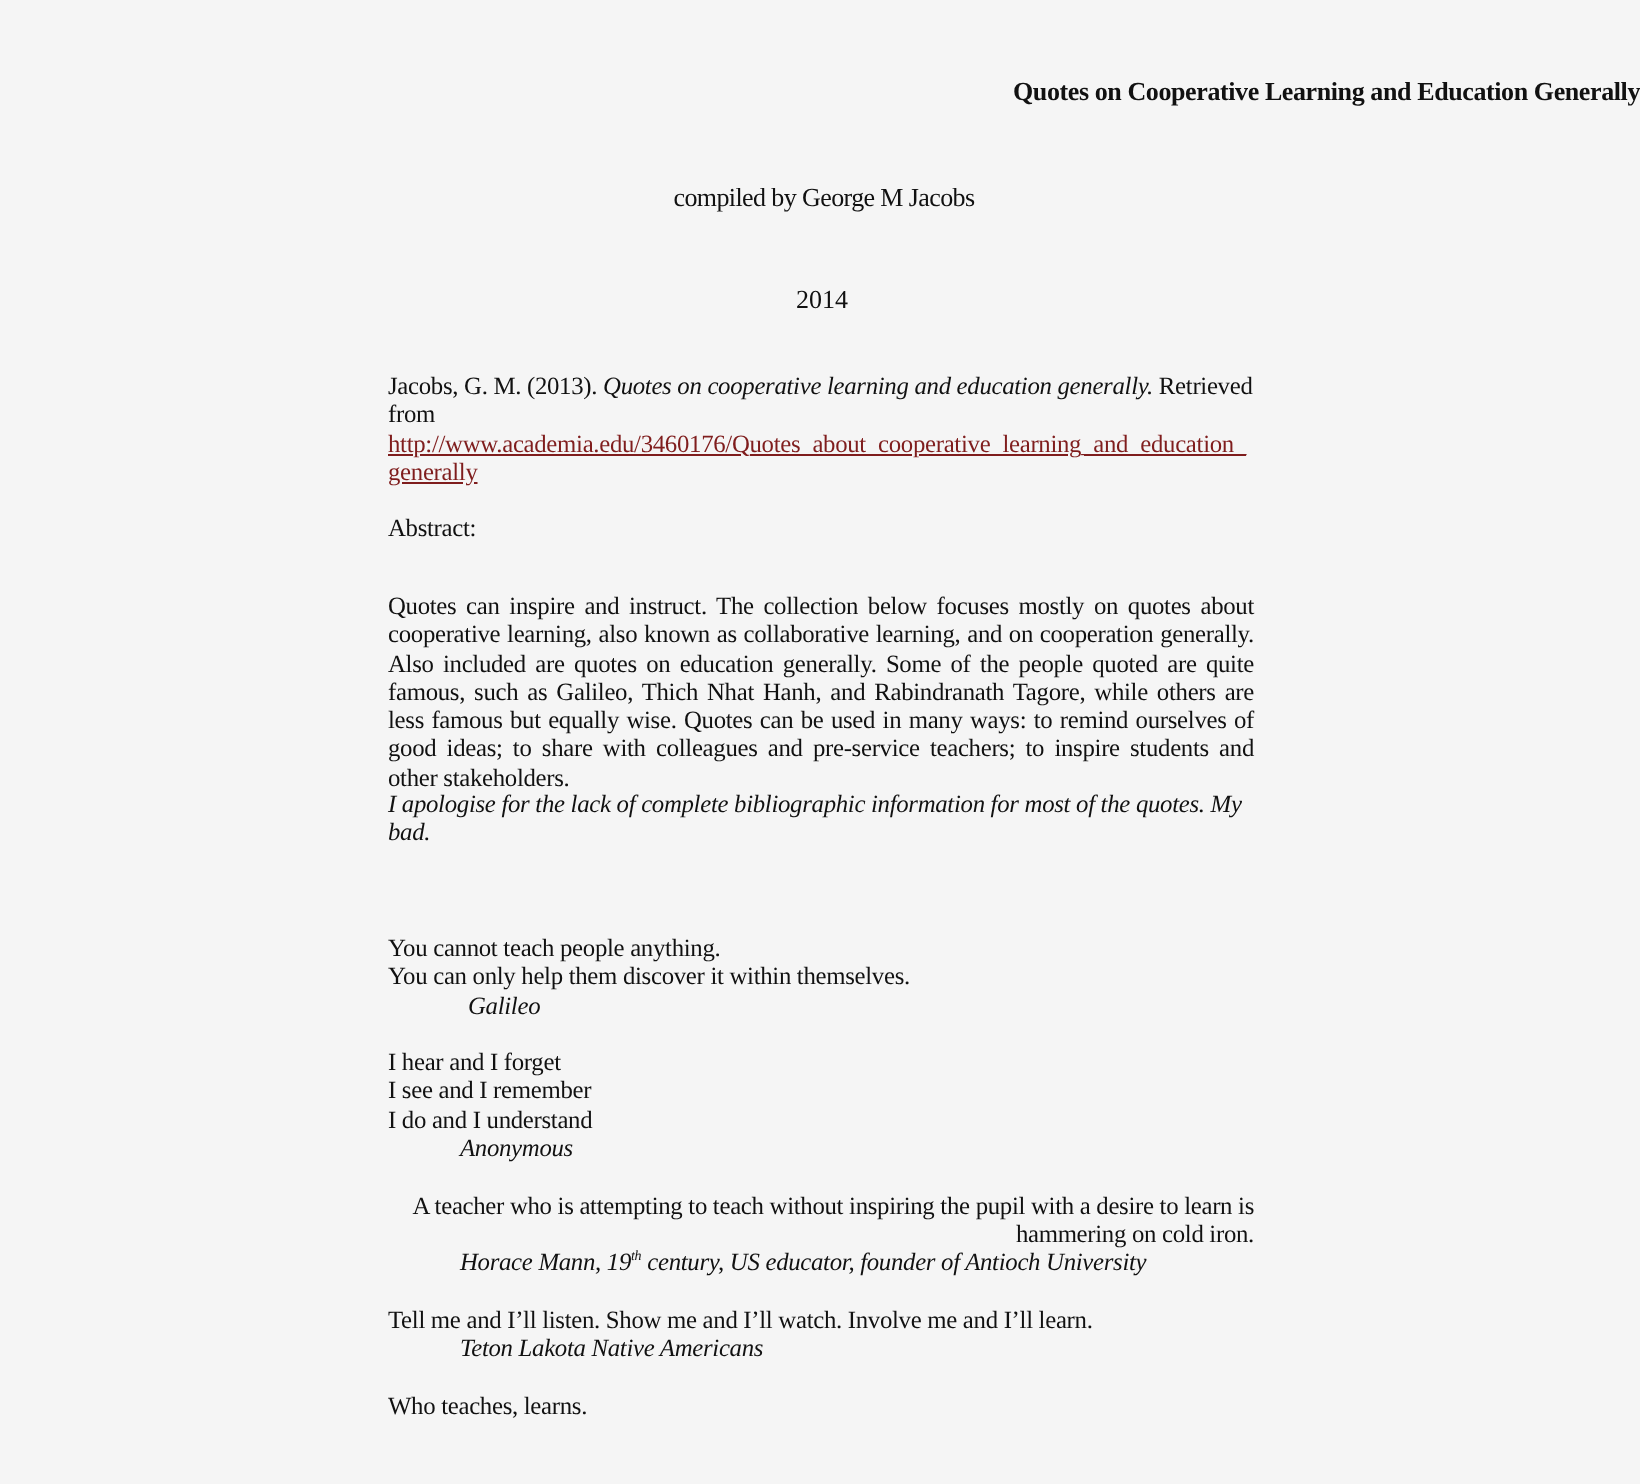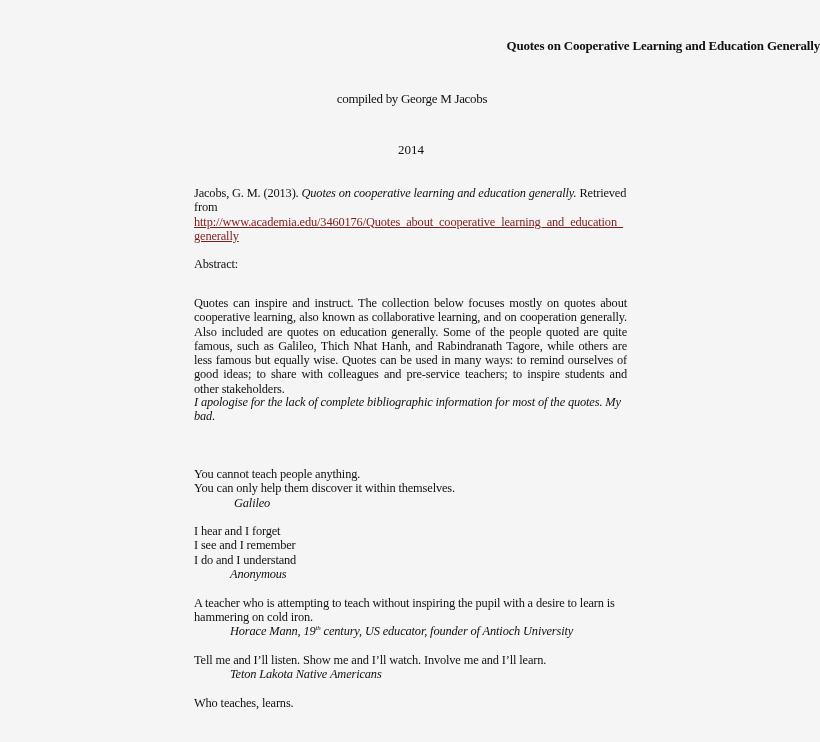--- a/index.html
+++ b/index.html
@@ -127,21 +127,21 @@
     </div>
 
     <div class="quote">
       <span class="quote-line">I hear and I forget</span>
       <span class="quote-line">I see and I remember</span>
       <span class="quote-line">I do and I understand</span>
       <span class="attribution">Anonymous</span>
     </div>
 
     <div class="quote">
-      <span class="quote-line" style="white-space: normal;">A teacher who is attempting to teach without inspiring the pupil with a desire to learn is hammering on cold iron.</span>
+      <span class="quote-line" style="white-space: normal; text-align: right;">A teacher who is attempting to teach without inspiring the pupil with a desire to learn is hammering on cold iron.</span>
       <span class="attribution"><span>Horace Mann, 19</span><sup>th</sup><span> century, US educator, founder of Antioch University</span></span>
     </div>
 
     <div class="quote">
       <span class="quote-line">Tell me and I’ll listen. Show me and I’ll watch. Involve me and I’ll learn.</span>
       <span class="attribution">Teton Lakota Native Americans</span>
     </div>
 
     <div class="quote">
       <span class="quote-line">Who teaches, learns.</span>

